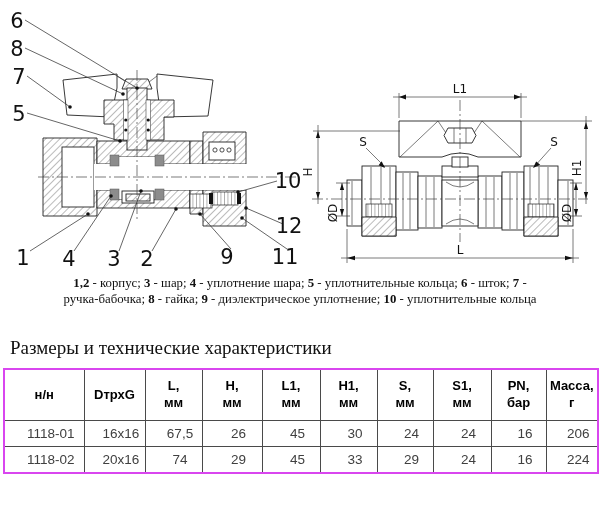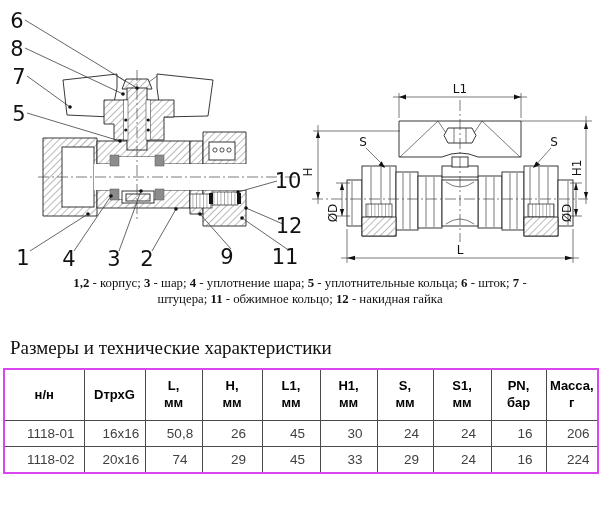--- a/index.html
+++ b/index.html
@@ -220,21 +220,21 @@
       <text class="dt" x="363" y="146">S</text>
       <path class="dim" d="M551,148 L534,167"></path>
       <polygon class="arr" points="533,168 536.2,161.5 540.2,164.8"></polygon>
       <text class="dt" x="554" y="146">S</text>
     </g>
   </g>
 </svg>
 
 <div class="legend">
   <div><b>1,2</b> - корпус; <b>3</b> - шар; <b>4</b> - уплотнение шара; <b>5</b> - уплотнительные кольца; <b>6</b> - шток; <b>7</b> -</div>
-  <div>штуцера; <b>11</b> - обжимное кольцо; <b>12</b> - накидная гайка</div>
+  <div>ручка-бабочка; <b>8</b> - гайка; <b>9</b> - диэлектрическое уплотнение; <b>10</b> - уплотнительные кольца</div>
 </div>
 
 <div class="tbl-title">Размеры и технические характеристики</div>
 
 <table>
   <colgroup>
     <col style="width:80px">
         <col style="width:61px">
         <col style="width:57px">
         <col style="width:60px">
@@ -286,21 +286,21 @@
       <th>
             <div>Масса,</div>
             <div>г</div>
           </th>
     </tr>
   </thead>
   <tbody>
     <tr>
       <td>1118-01</td>
       <td>16x16</td>
-      <td>50,8</td>
+      <td>67,5</td>
       <td>26</td>
       <td>45</td>
       <td>30</td>
       <td>24</td>
       <td>24</td>
       <td>16</td>
       <td>206</td>
     </tr>
     <tr>
       <td>1118-02</td>

